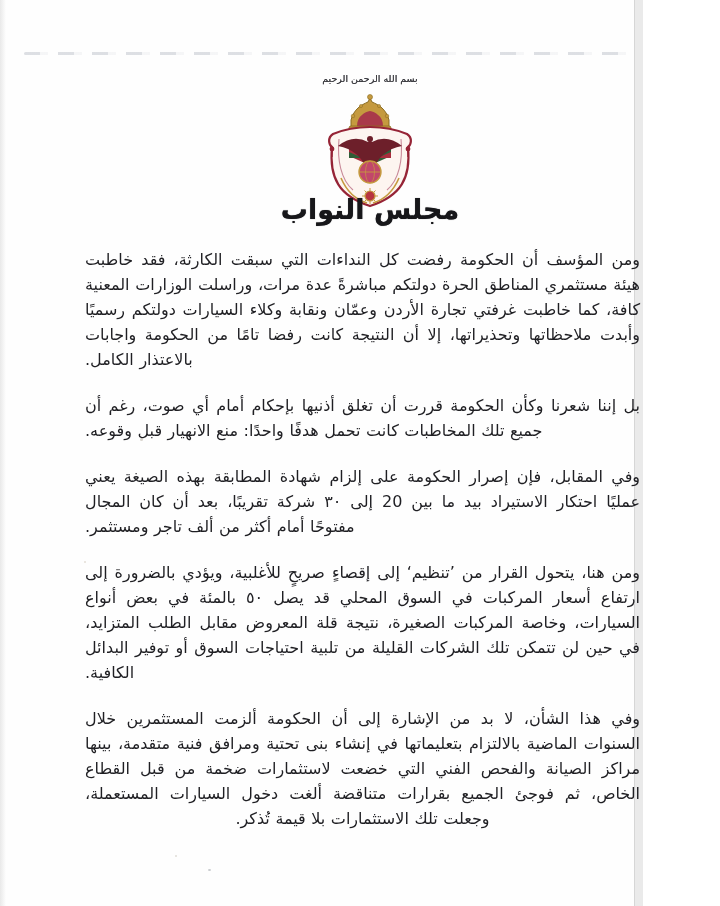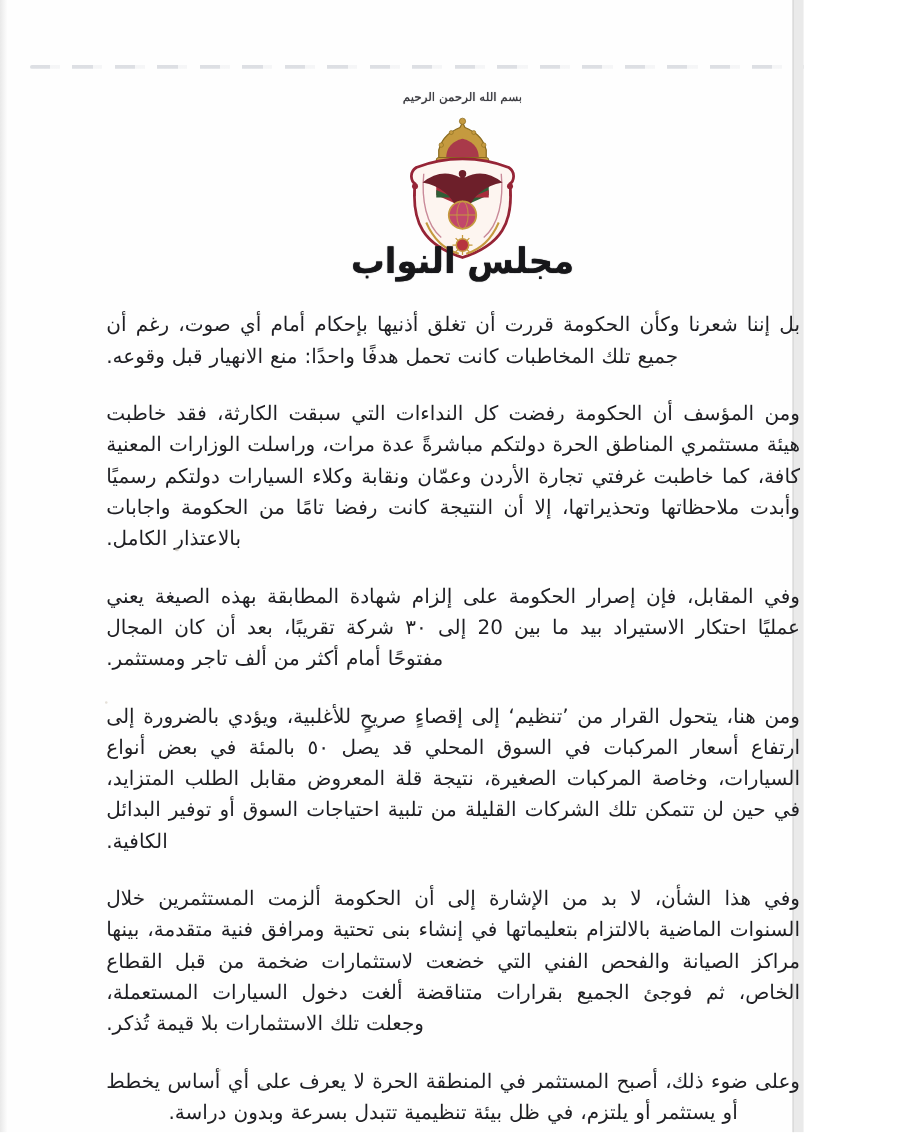--- a/index.html
+++ b/index.html
@@ -108,26 +108,25 @@
       <g stroke="#c59a3f" stroke-width="1">
         <path d="M65 98 L65 114 M57 106 L73 106 M59.5 100.5 L70.5 111.5 M70.5 100.5 L59.5 111.5"></path>
       </g>
       <circle cx="65" cy="106" r="5" fill="#b7343f" stroke="#c59a3f" stroke-width="1.2"></circle>
     </g>
   </svg>
 
   <div class="council-title">مجلس النواب</div>
 
   <div class="doc-body" dir="rtl" lang="ar">
+    <p class="para">ومن المؤسف أن الحكومة رفضت كل النداءات التي سبقت الكارثة، فقد خاطبت هيئة مستثمري المناطق الحرة دولتكم مباشرةً عدة مرات، وراسلت الوزارات المعنية كافة، كما خاطبت غرفتي تجارة الأردن وعمّان ونقابة وكلاء السيارات دولتكم رسميًا وأبدت ملاحظاتها وتحذيراتها، إلا أن النتيجة كانت رفضا تامًا من الحكومة واجابات بالاعتذار الكامل.</p>
     <p class="para">بل إننا شعرنا وكأن الحكومة قررت أن تغلق أذنيها بإحكام أمام أي صوت، رغم أن جميع تلك المخاطبات كانت تحمل هدفًا واحدًا: منع الانهيار قبل وقوعه.</p>
-    <p class="para">ومن المؤسف أن الحكومة رفضت كل النداءات التي سبقت الكارثة، فقد خاطبت هيئة مستثمري المناطق الحرة دولتكم مباشرةً عدة مرات، وراسلت الوزارات المعنية كافة، كما خاطبت غرفتي تجارة الأردن وعمّان ونقابة وكلاء السيارات دولتكم رسميًا وأبدت ملاحظاتها وتحذيراتها، إلا أن النتيجة كانت رفضا تامًا من الحكومة واجابات بالاعتذار الكامل.</p>
     <p class="para">وفي المقابل، فإن إصرار الحكومة على إلزام شهادة المطابقة بهذه الصيغة يعني عمليًا احتكار الاستيراد بيد ما بين 20 إلى ٣٠ شركة تقريبًا، بعد أن كان المجال مفتوحًا أمام أكثر من ألف تاجر ومستثمر.</p>
     <p class="para">ومن هنا، يتحول القرار من ’تنظيم‘ إلى إقصاءٍ صريحٍ للأغلبية، ويؤدي بالضرورة إلى ارتفاع أسعار المركبات في السوق المحلي قد يصل ٥٠ بالمئة في بعض أنواع السيارات، وخاصة المركبات الصغيرة، نتيجة قلة المعروض مقابل الطلب المتزايد، في حين لن تتمكن تلك الشركات القليلة من تلبية احتياجات السوق أو توفير البدائل الكافية.</p>
     <p class="para">وفي هذا الشأن، لا بد من الإشارة إلى أن الحكومة ألزمت المستثمرين خلال السنوات الماضية بالالتزام بتعليماتها في إنشاء بنى تحتية ومرافق فنية متقدمة، بينها مراكز الصيانة والفحص الفني التي خضعت لاستثمارات ضخمة من قبل القطاع الخاص، ثم فوجئ الجميع بقرارات متناقضة ألغت دخول السيارات المستعملة، وجعلت تلك الاستثمارات بلا قيمة تُذكر.</p>
-    <p class="para">وعلى ضوء ذلك، أصبح المستثمر في المنطقة الحرة لا يعرف على أي أساس يخطط أو يستثمر أو يلتزم، في ظل بيئة تنظيمية تتبدل بسرعة وبدون دراسة.</p>
   </div>
 
   <div class="speck" style="left:140px;top:438px;width:3px;height:3px;background:#b9b2a6;"></div>
   <div class="speck" style="left:84px;top:561px;width:2px;height:2px;background:#cfc6b8;"></div>
   <div class="speck" style="left:175px;top:855px;width:2px;height:2px;background:#c9c2b8;"></div>
   <div class="speck" style="left:208px;top:869px;width:3px;height:2px;background:#9aa0a8;"></div>
 
 </div>
 
 </body></html>

